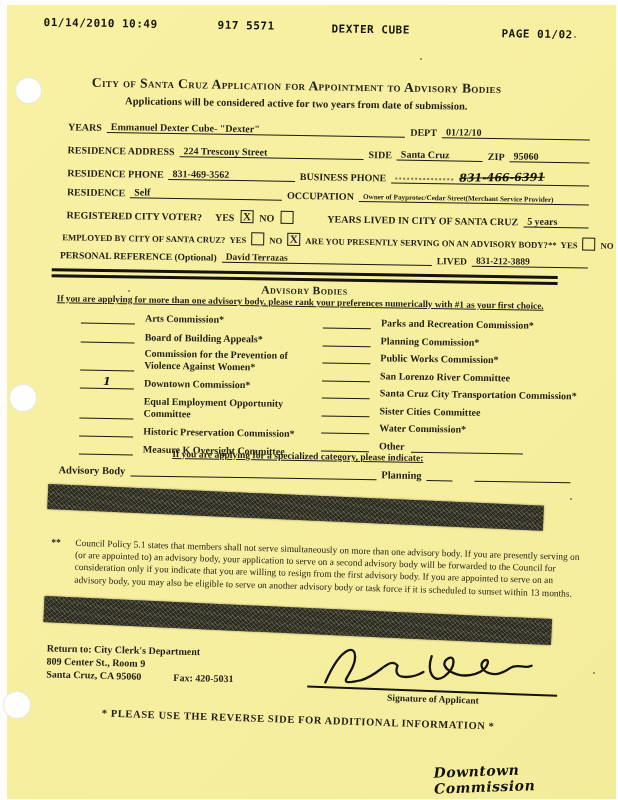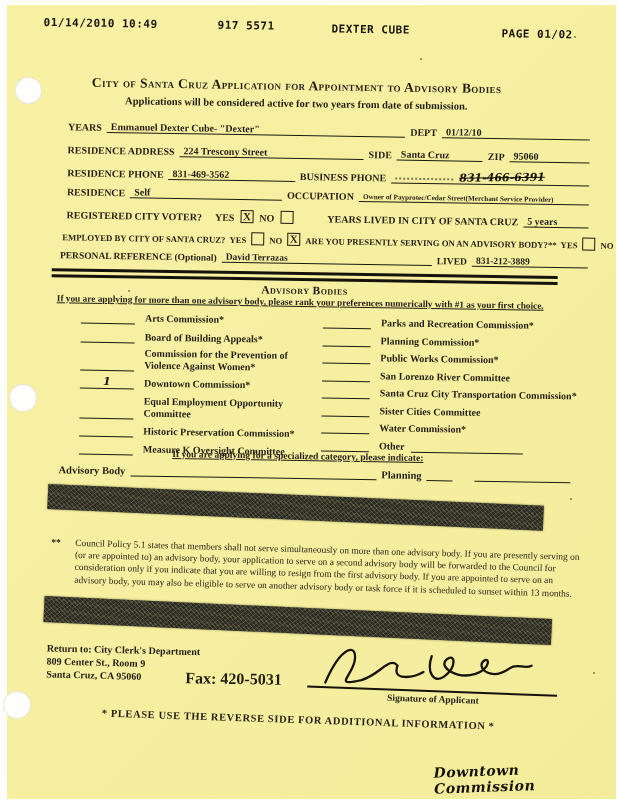--- a/index.html
+++ b/index.html
@@ -215,21 +215,21 @@
       <span>Council Policy 5.1 states that members shall not serve simultaneously on more than one advisory body.  If you are presently serving on (or are appointed to) an advisory body, your application to serve on a second advisory body will be forwarded to the Council for consideration only if you indicate that you are willing to resign from the first advisory body.  If you are appointed to serve on an advisory body, you may also be eligible to serve on another advisory body or task force if it is scheduled to sunset within 13 months.</span>
     </div>
 
     <div class="redact" style="left:54px;top:600px;width:508px;height:26px;transform:rotate(1.7deg)"></div>
 
     <div class="abs ret" style="left:57px;top:647px;transform:rotate(.5deg)">
       <div>Return to: City Clerk's Department</div>
       <div>809 Center St., Room 9</div>
       <div>Santa Cruz, CA  95060</div>
     </div>
-    <div class="abs ret" style="left:196px;top:674px;font-size:16px">Fax:  420-5031</div>
+    <div class="abs ret" style="left:184px;top:674px;font-size:10px">Fax:  420-5031</div>
 
     <svg class="abs" style="left:322px;top:636px" width="240" height="54" viewBox="0 0 240 54">
       <path d="M14,46 C30,8 46,6 43,24 C40,40 22,50 50,43 C68,38 78,18 86,28 C80,44 102,40 112,34 M120,18 C115,34 122,46 133,38 C146,28 143,14 135,21 C126,29 146,41 164,35 C180,29 178,16 171,23 C166,30 180,42 198,29 C206,23 212,30 220,26" stroke="#15130c" fill="none" stroke-width="2.3" stroke-linecap="round"></path>
     </svg>
     <div class="hrule" style="left:318px;top:688px;width:250px;height:1.6px;transform:rotate(1.2deg)"></div>
     <div class="abs" style="left:398px;top:692px;font-size:9.5px;font-weight:bold;transform:rotate(1deg)">Signature of Applicant</div>
 
     <div class="abs center" style="top:709px">
       <span style="display:inline-block;font-size:10.5px;font-weight:bold;letter-spacing:.6px;transform:rotate(1deg)">* PLEASE USE THE REVERSE SIDE FOR ADDITIONAL INFORMATION *</span>
     </div>

